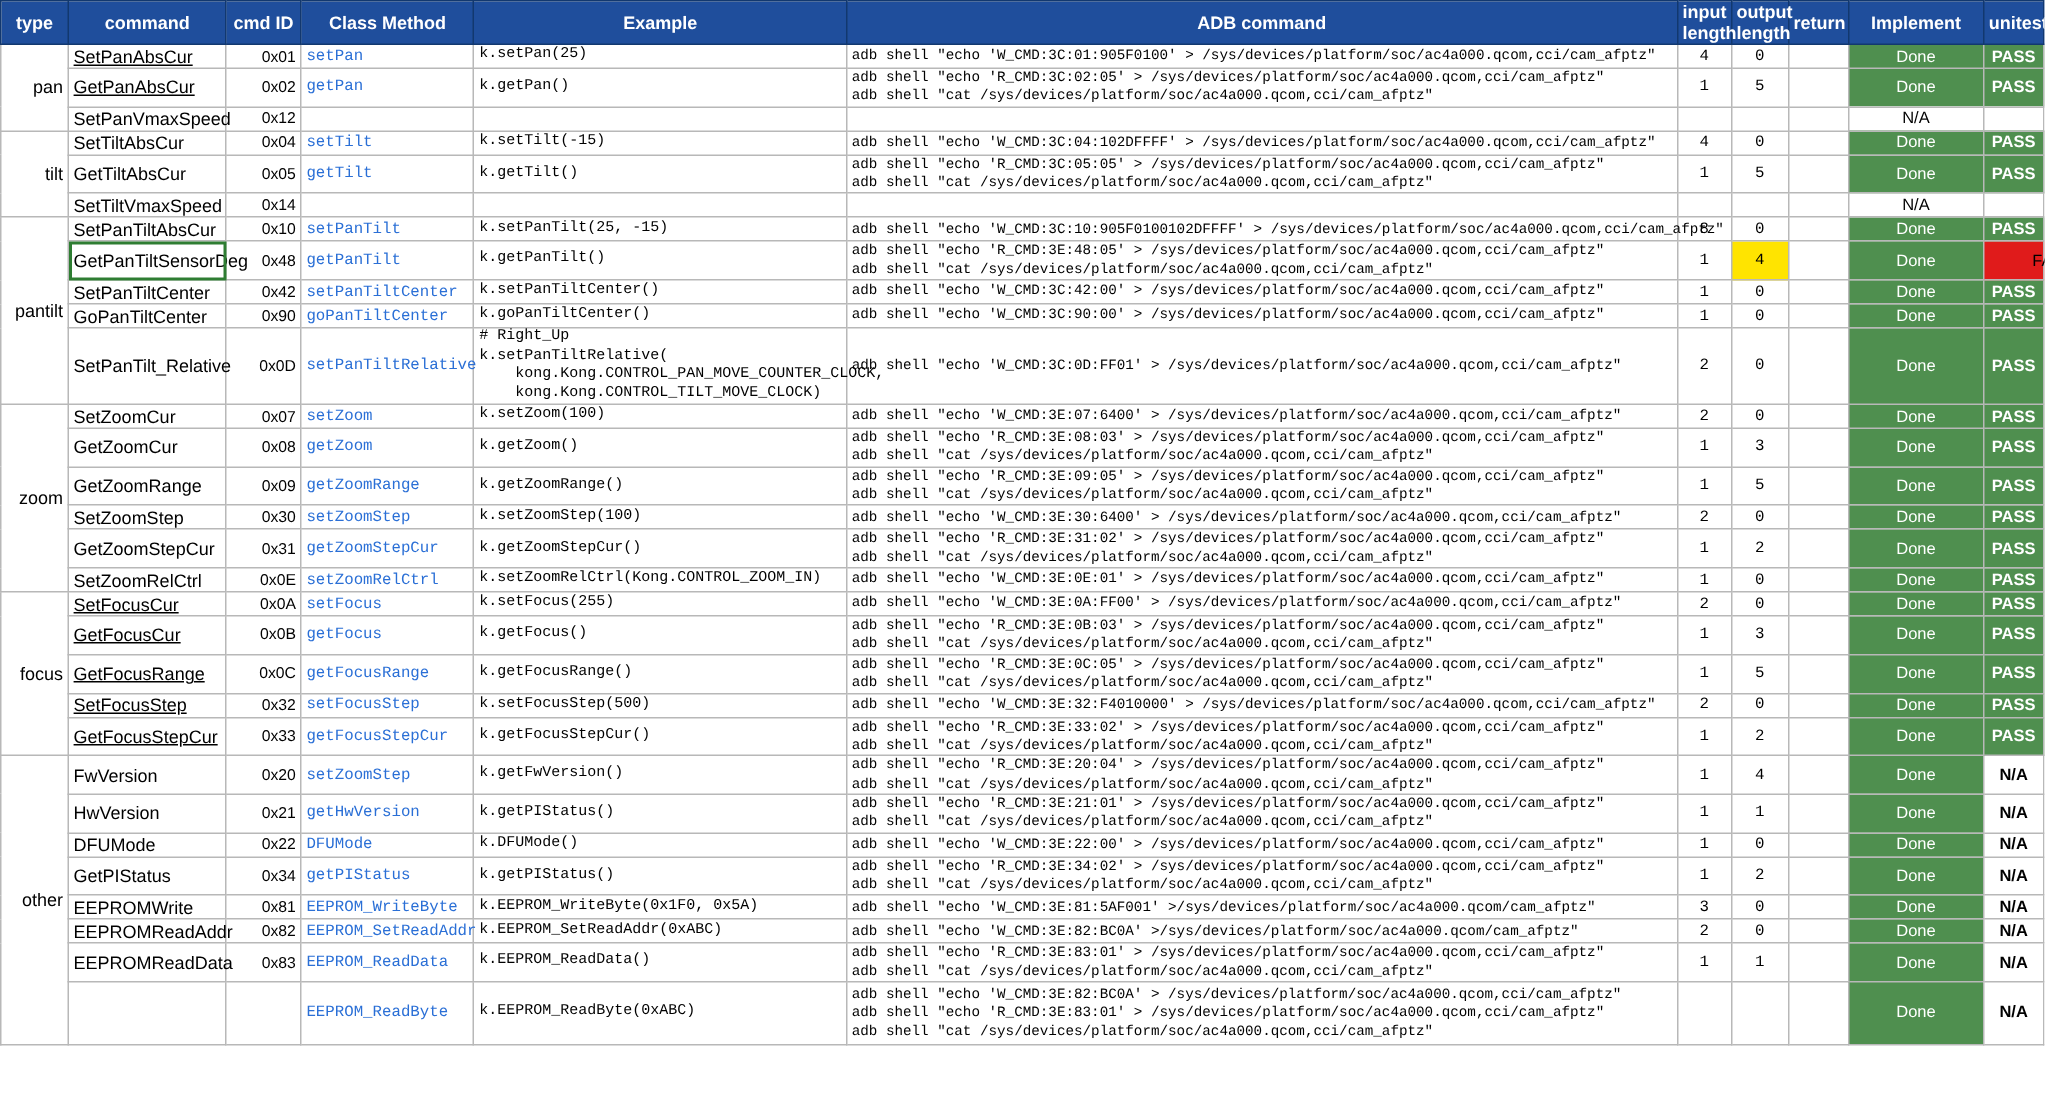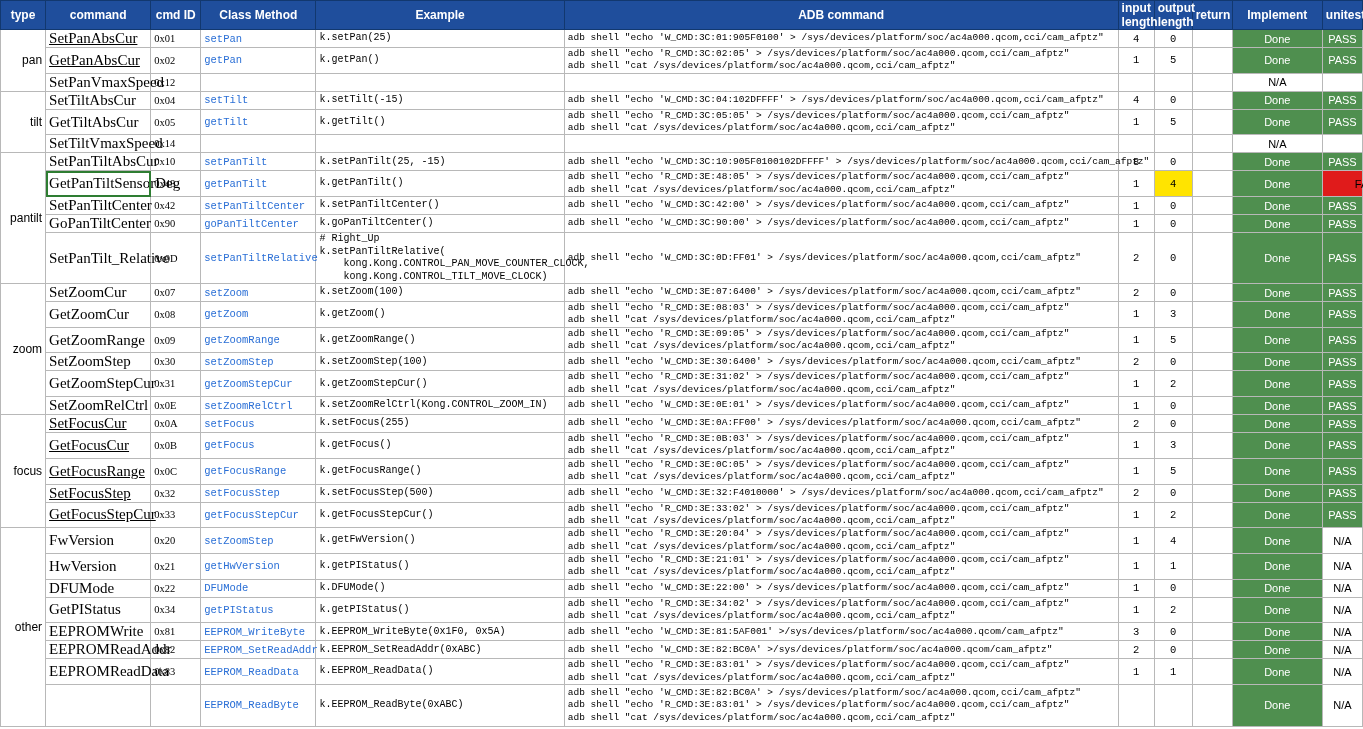--- a/index.html
+++ b/index.html
@@ -13,30 +13,30 @@
   .col-cmdid{width:50px;}
   .col-class{width:115px;}
   .col-example{width:248px;}
   .col-adb{width:553px;}
   .col-in{width:36px;}
   .col-out{width:38px;}
   .col-return{width:40px;}
   .col-impl{width:90px;}
   .col-unit{width:40px;}
   td.type{text-align:right;font-size:12px;}
-  td.command{font-family:Liberation Serif, serif;font-size:15px;white-space:nowrap;}
+  td.command{font-family:Liberation Sans, sans-serif;font-size:12px;white-space:nowrap;}
   td.command .u{text-decoration:underline;}
-  td.cmdid{font-family:Liberation Serif, serif;font-size:10.5px;text-align:left;}
+  td.cmdid{font-family:Liberation Sans, sans-serif;font-size:10.5px;text-align:right;}
   td.cls{font-family:"Liberation Mono", monospace;font-size:10.5px;color:#2a6fd6;white-space:nowrap;margin-left:44px;}
   td.example{font-family:"Liberation Mono", monospace;font-size:10px;white-space:pre;line-height:1.25;}
   td.adb{font-family:"Liberation Mono", monospace;font-size:9.5px;white-space:pre;line-height:1.3;}
   td.num{text-align:center;font-family:"Liberation Mono", monospace;font-size:10.5px;}
   td.impl{background:#4f8f4f;color:#fff;text-align:center;font-size:11px;}
   td.impl.blank{background:#fff;color:#000;}
-  td.unit{background:#4f8f4f;color:#fff;text-align:center;font-size:11px;}
+  td.unit{background:#4f8f4f;color:#fff;text-align:center;font-size:11px;font-weight:bold;}
   td.unit.blank{background:#fff;color:#000;}
   td.unit.fail{background:#e01b1b;color:#000;font-weight:normal;padding-left:32px;}
   td.hl{background:#ffe400;}
   td.sel{outline:2px solid #2e7d32;outline-offset:-2px;}
   tr.r{height:16px;}
 </style>
 </head>
 <body>
 
 <div id="sheet">

